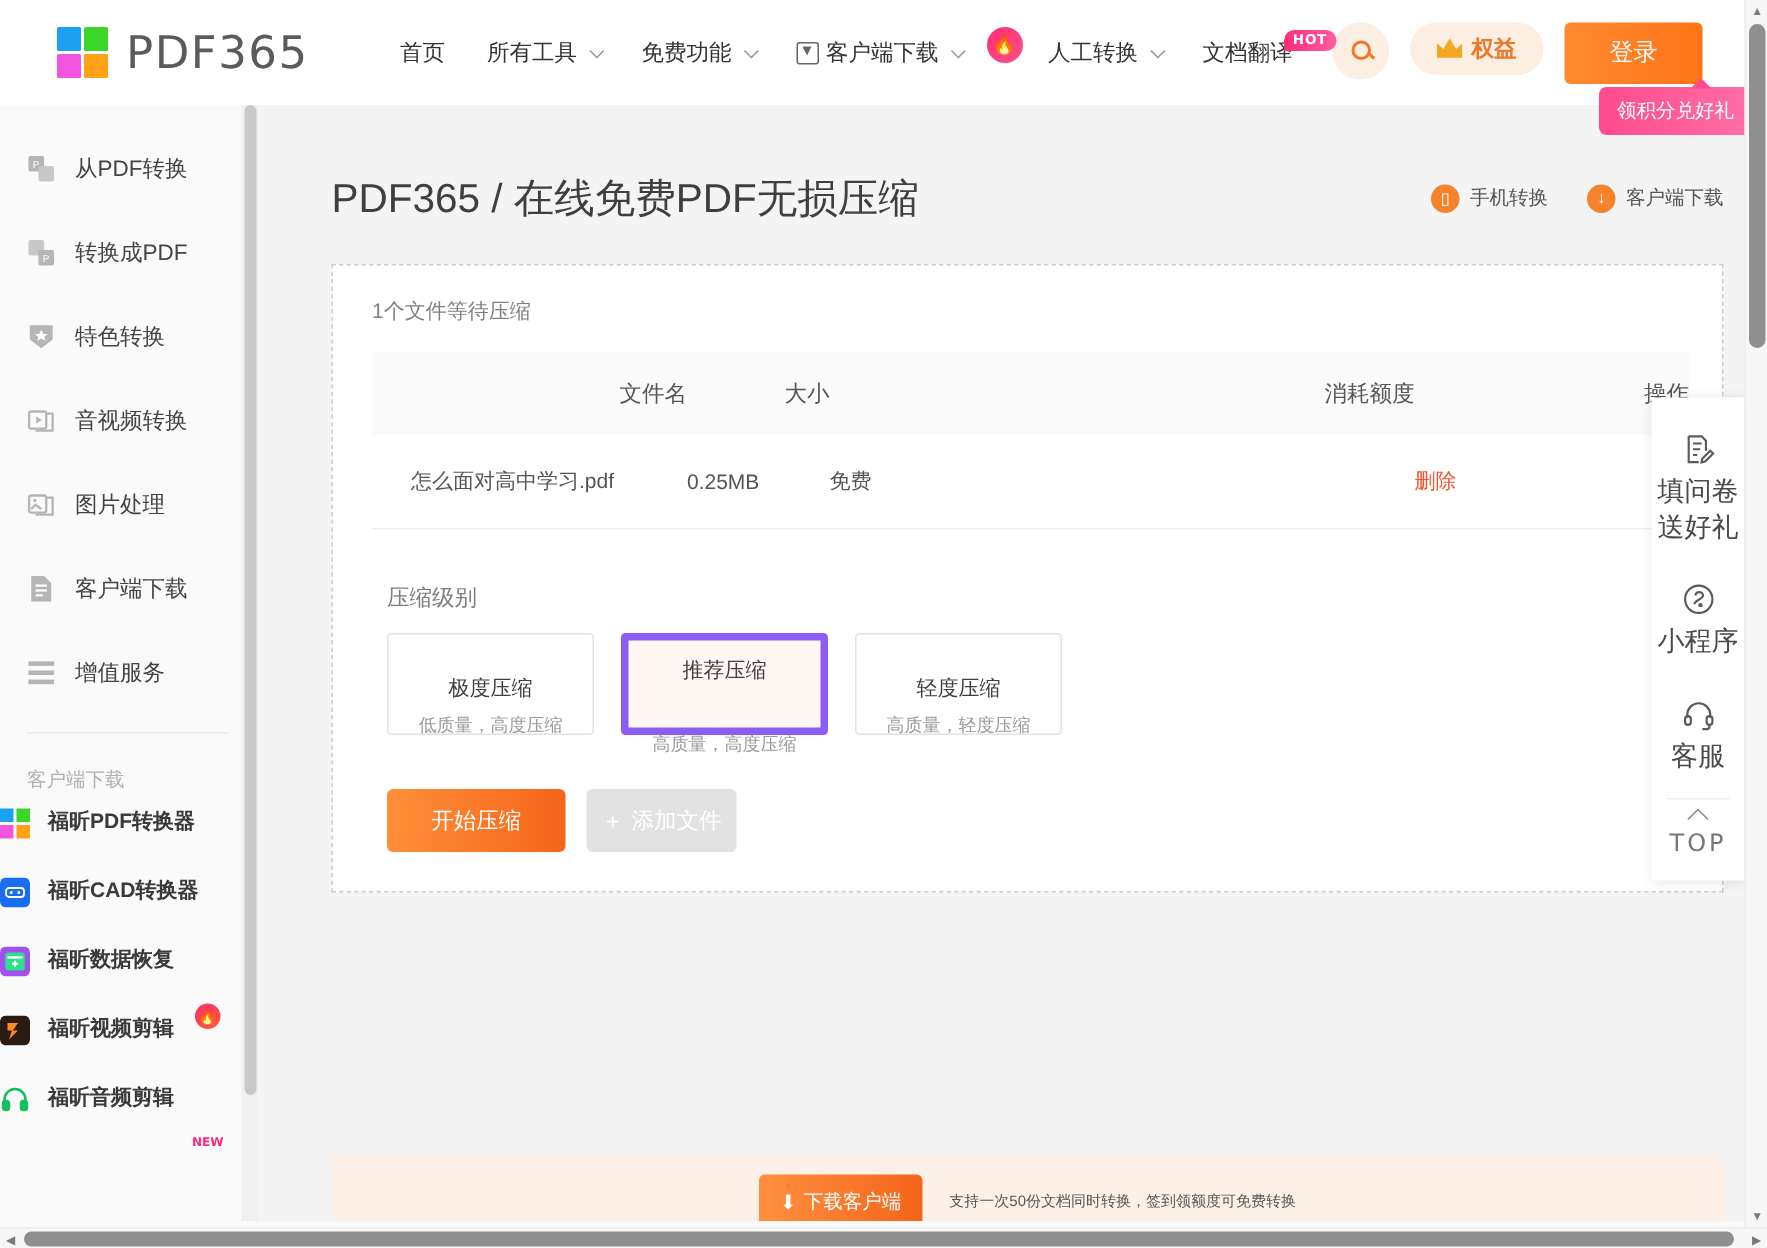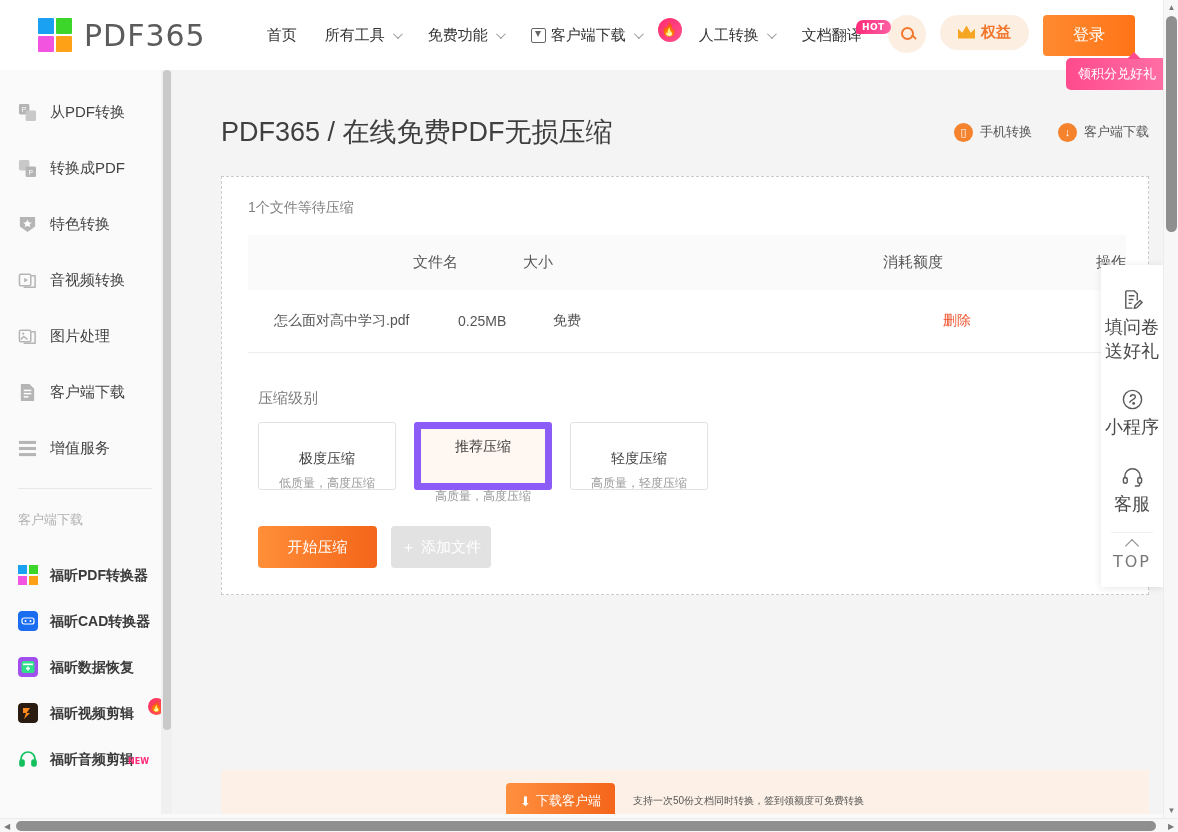--- a/index.html
+++ b/index.html
@@ -152,22 +152,22 @@
   .side-ico { width: 19px; height: 19px; flex: 0 0 19px; color: #b5b5b5; }
   .side-divider {
     height: 1px; background: #e8e8e8;
     margin: 12px 20px 0 18px;
   }
   .side-section-title {
     font-size: 13px; color: #b0b0b0;
     padding: 22px 0 10px 18px;
   }
   .app-item {
-    display: flex; align-items: flex-end; gap: 12px;
-    padding-left: 18px; height: 46px;
+    display: flex; align-items: flex-start; gap: 12px;
+    height: 46px;
     font-size: 14px; font-weight: bold; color: #3a3a3a;
     cursor: pointer; position: relative;
   }
   .app-ico { width: 20px; height: 20px; flex: 0 0 20px; border-radius: 3px; }
   .app-badge-fire {
     width: 17px; height: 17px; border-radius: 50%;
     background: linear-gradient(135deg, #ff2d6f, #ff5b3a);
     display: inline-flex; align-items: center; justify-content: center;
     color: #fff; font-size: 10px;
     position: relative; top: -8px; margin-left: 2px;
@@ -239,21 +239,21 @@
 
   .level-title { font-size: 15px; color: #7d7d7d; margin: 36px 0 14px 10px; }
   .levels { display: flex; gap: 18px; margin-left: 10px; }
   .level-box {
     width: 138px; height: 68px; border: 1px solid #e2e2e2;
     border-radius: 3px; background: #fff;
     display: flex; flex-direction: column;
     align-items: center; justify-content: center; gap: 7px;
     cursor: pointer;
   }
-  .level-box.selected { border: 7px solid #8b5cf6; background: #fef7f2; gap: 32px; }
+  .level-box.selected { border: 5px solid #8b5cf6; background: #fef7f2; gap: 32px; }
   .level-main { font-size: 14px; color: #3f3f3f; margin-top: 30px; }
   .level-sub { font-size: 12px; color: #9a9a9a; }
 
   .actions { display: flex; gap: 14px; margin: 36px 0 0 10px; }
   .btn-start {
     background: linear-gradient(90deg, #ff8f38, #f4651a);
     color: #fff; border: none; border-radius: 4px;
     width: 119px; height: 42px; font-size: 15px; cursor: pointer;
     font-family: "Liberation Sans", sans-serif;
   }

